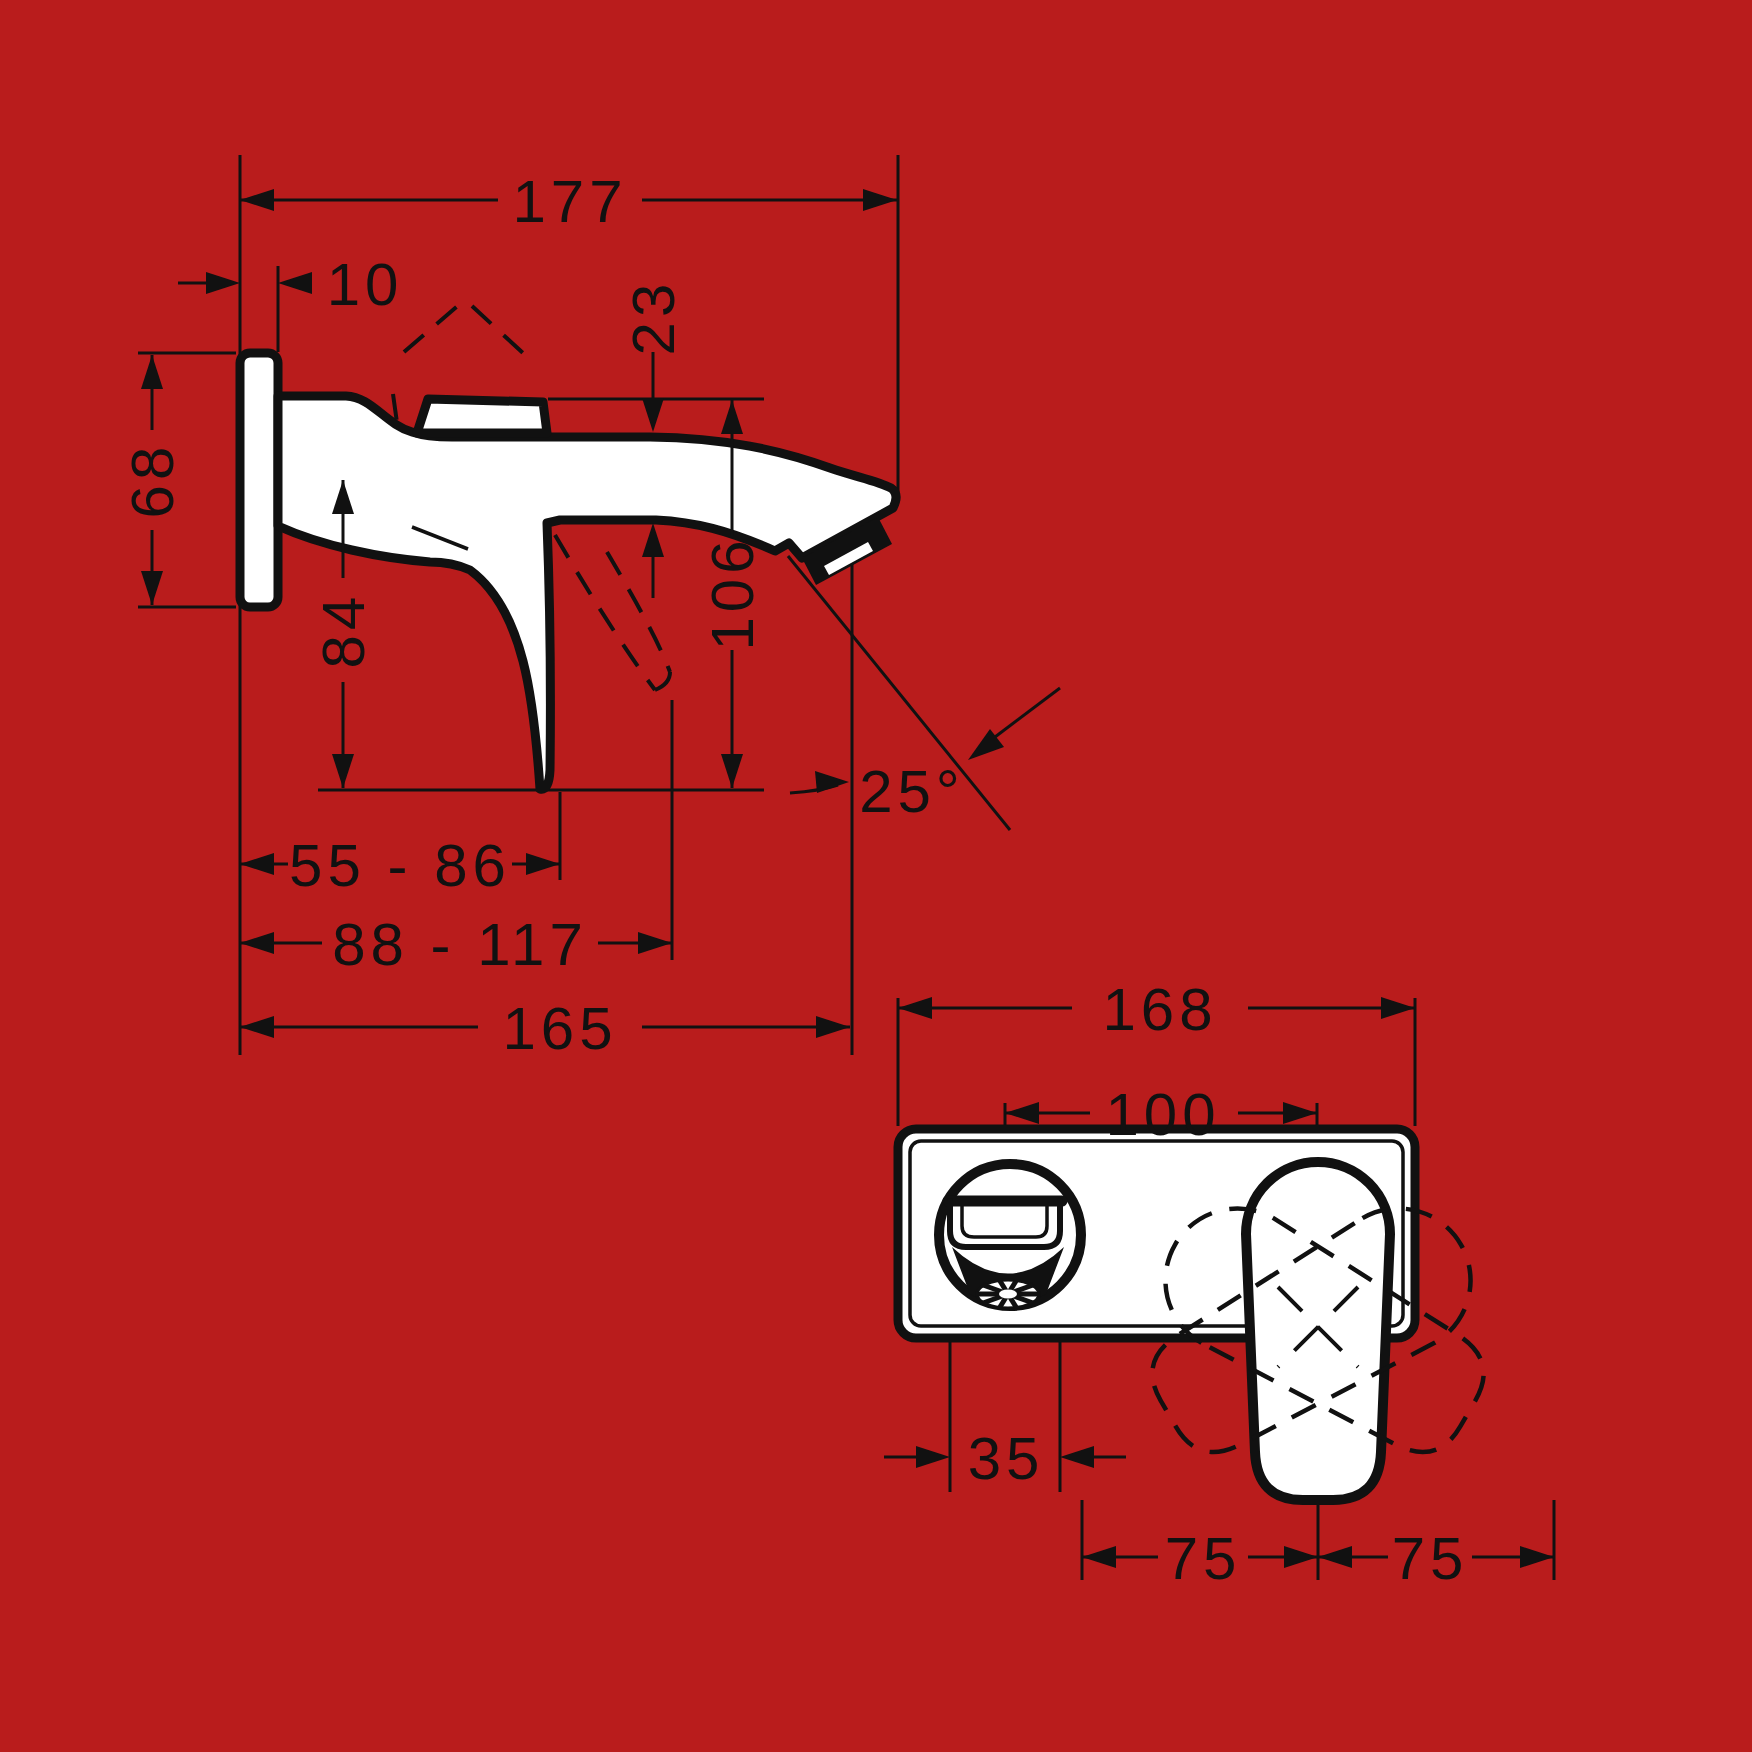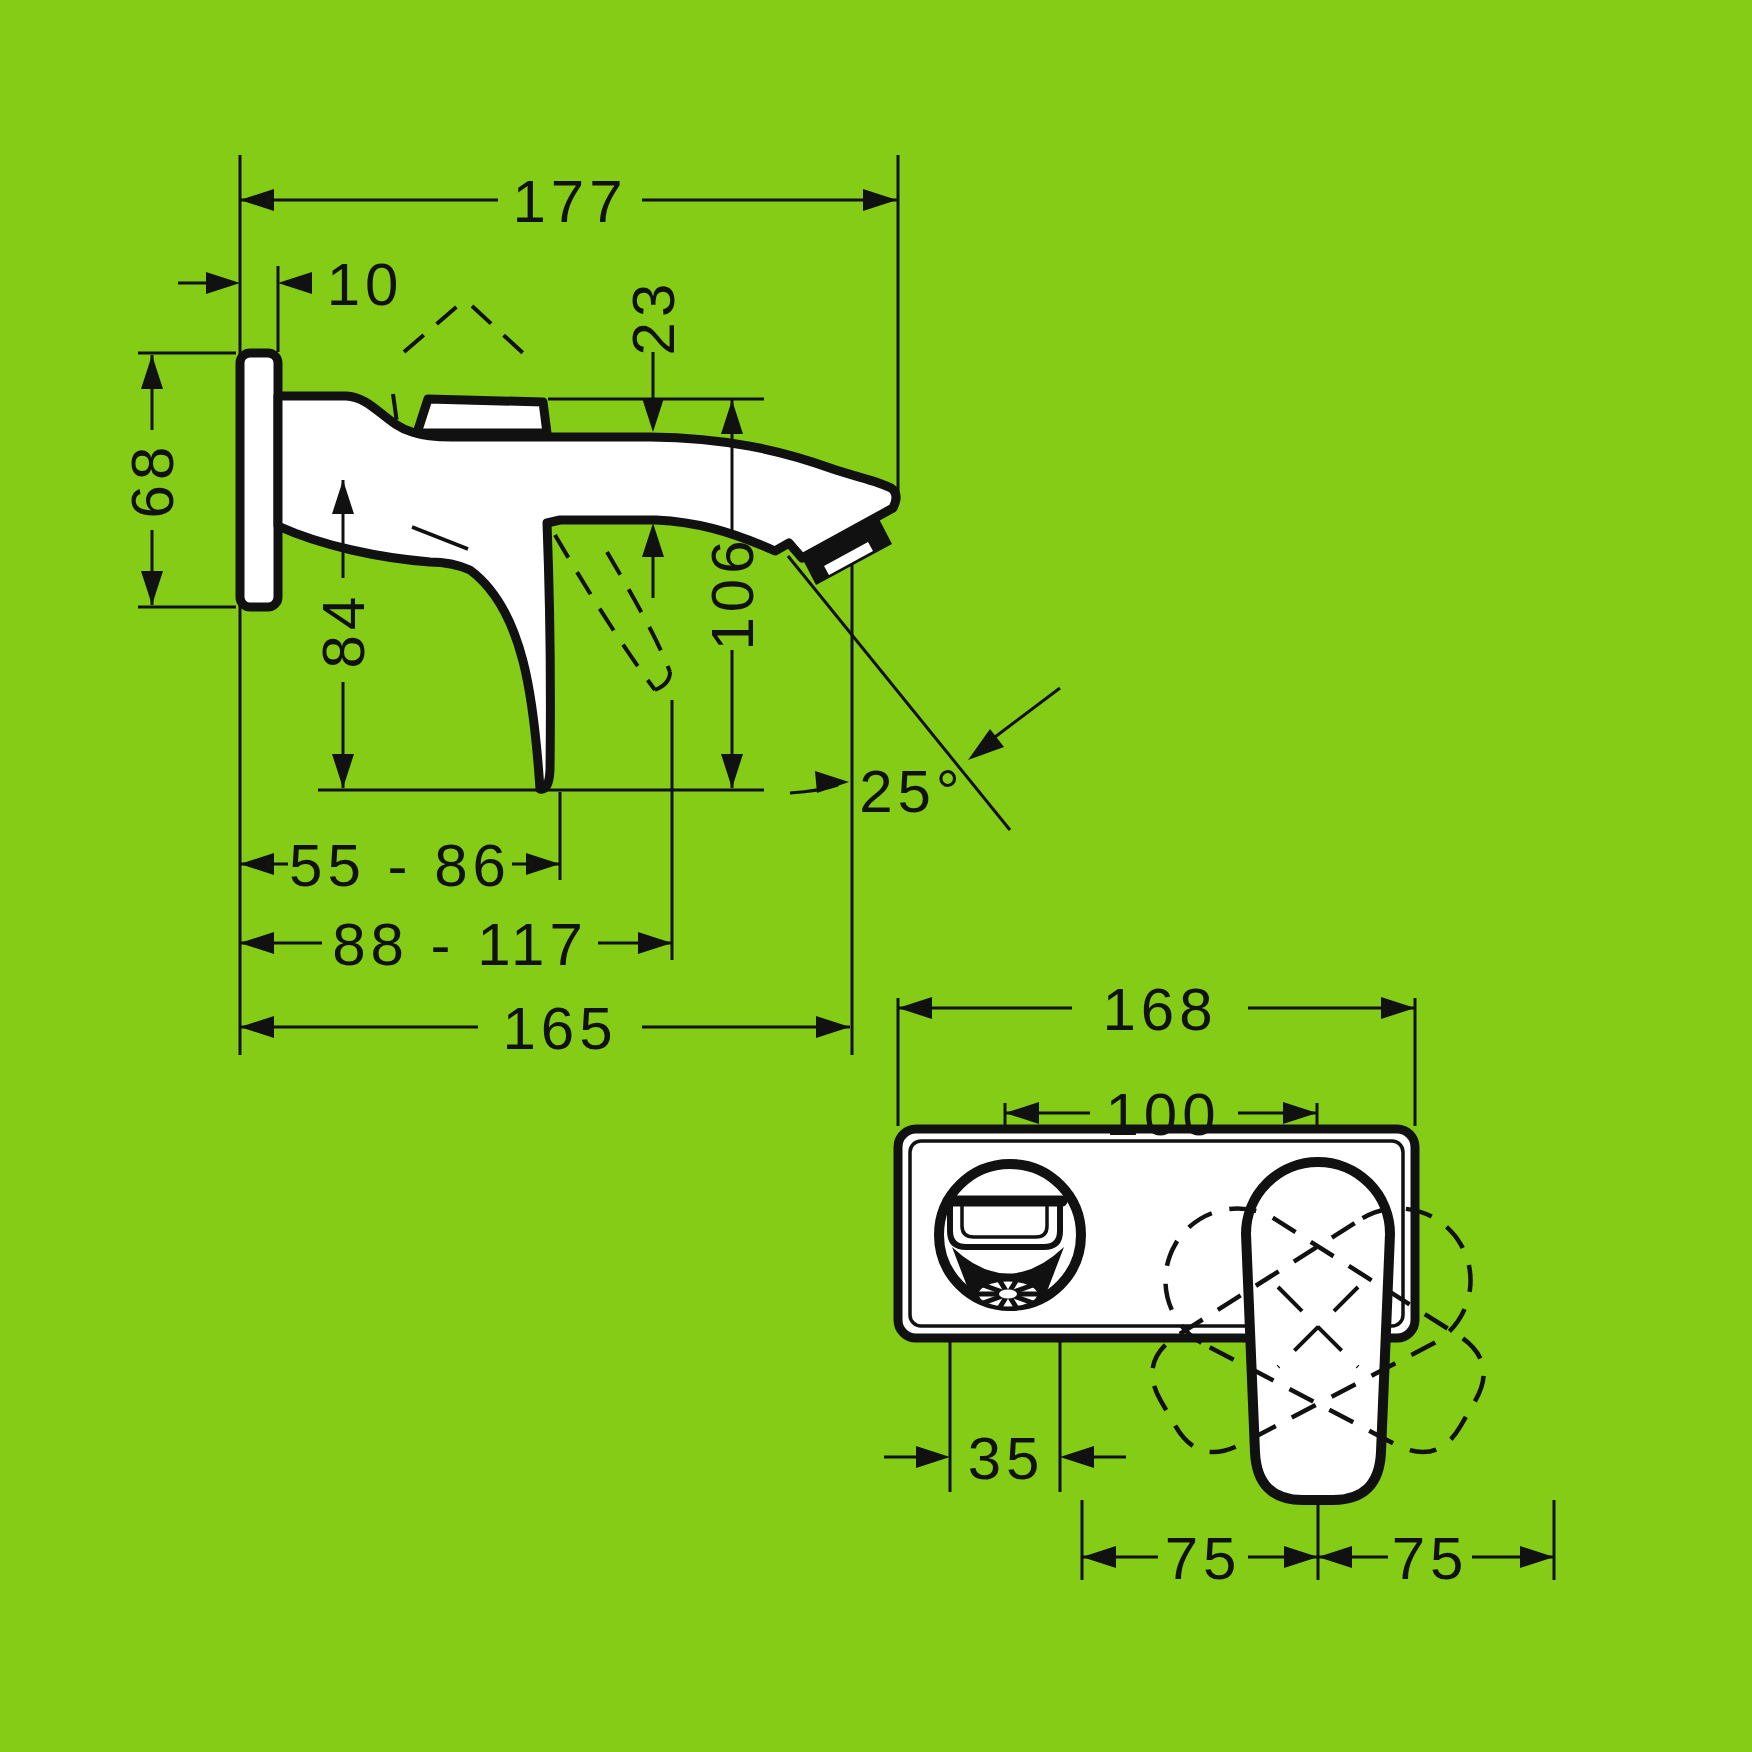--- a/index.html
+++ b/index.html
@@ -1,16 +1,16 @@
 <!DOCTYPE html>
 <html><head>
 <meta charset="utf-8">
 <style>
   html,body { margin:0; padding:0; background:#ffffff; }
-  .stage { width:1752px; height:1752px; background:#84cc16; position:relative; margin:0 auto; }
+  .stage { width:1752px; height:1752px; background:#b91c1c; position:relative; margin:0 auto; }
   svg { display:block; }
   .ln   { stroke:#111111; stroke-width:3; fill:none; }
   .thk  { stroke:#111111; stroke-width:9; fill:none; stroke-linejoin:round; stroke-linecap:round; }
   .thk-w{ stroke:#111111; stroke-width:9; fill:#ffffff; stroke-linejoin:round; stroke-linecap:round; }
   .med  { stroke:#111111; stroke-width:6; fill:none; stroke-linejoin:round; stroke-linecap:round; }
   .fine { stroke:#111111; stroke-width:3.5; fill:none; stroke-linejoin:round; }
   .dash { stroke:#111111; stroke-width:4; fill:none; stroke-dasharray:26 17; stroke-linecap:butt; }
   .dashw{ stroke:#111111; stroke-width:4.5; fill:none; stroke-dasharray:27 18; }
   .arr  { fill:#111111; stroke:none; }
   .blk  { fill:#111111; stroke:none; }

